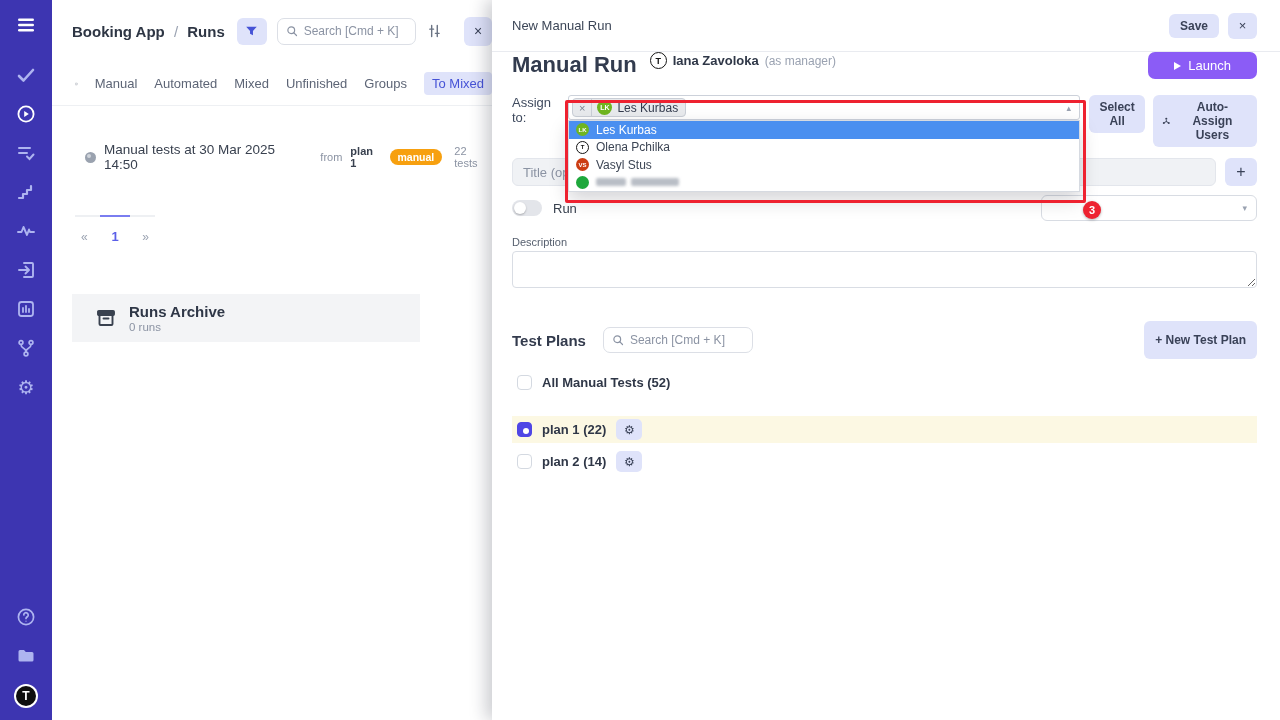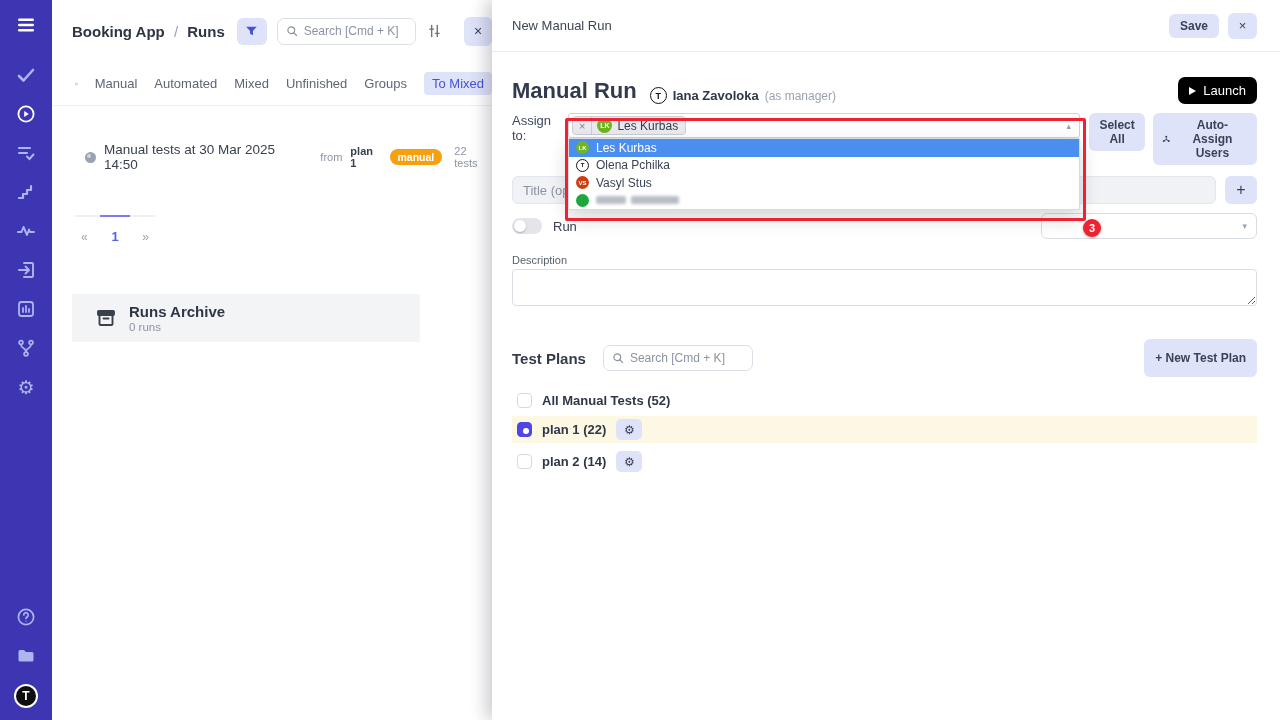--- a/index.html
+++ b/index.html
@@ -72,29 +72,29 @@
   
   .modal { position:absolute; left:492px; top:0; width:788px; height:720px; background:#fff;
     box-shadow:-6px 0 16px rgba(20,24,40,.22); z-index:5; }
   .m-header { height:52px; border-bottom:1px solid #e9ebf0; display:flex; align-items:center; padding:0 23px 0 20px; }
   .m-title { font-size:13px; color:#3c4657; }
   .m-header .grow { flex:1; }
   .save-btn { padding:5px 11px; font-weight:bold; }
   .m-close { width:29px; height:26px; margin-left:9px; font-size:13px; }
   .m-body { padding:0 23px 0 20px; }
 
-  .title-row { display:flex; align-items:flex-end; margin-top:18px; height:34px; }
+  .title-row { display:flex; align-items:flex-start; margin-top:0; height:34px; }
   .h1 { font-size:22px; font-weight:bold; color:#323b4e; }
   .owner { display:flex; align-items:center; gap:6px; margin-left:13px; }
   .avatar-logo { width:17px; height:17px; border-radius:50%; background:#fff; border:1.5px solid #141414;
     color:#141414; font-size:9px; font-weight:bold; display:flex; align-items:center; justify-content:center; flex:none; }
   .owner-name { font-size:13px; font-weight:bold; color:#2f3747; }
   .owner-role { font-size:12px; color:#9aa2b1; }
-  .launch-btn { margin-left:auto; background:#000000; color:#fff; border:none; border-radius:7px;
-    height:27px; padding:0 11px; font-family:inherit; font-size:13px; display:flex; align-items:center;
+  .launch-btn { margin-left:auto; background:#8b5cf6; color:#fff; border:none; border-radius:7px;
+    height:27px; padding:0 26px; font-family:inherit; font-size:13px; display:flex; align-items:center;
     gap:7px; cursor:pointer; }
   .tri { width:0; height:0; border-left:7px solid #fff; border-top:4.5px solid transparent;
     border-bottom:4.5px solid transparent; }
 
   .form-area { position:relative; }
   .assign-row { display:flex; align-items:flex-start; margin-top:9px; }
   .assign-label { width:56px; flex:none; font-size:13px; color:#3f4a5e; }
   .select-wrap { width:512px; flex:none; position:relative; }
   .select-box { height:25px; border:1px solid #ccd1da; border-radius:3px; background:#fff;
     display:flex; align-items:center; padding:0 8px 0 3px; cursor:pointer; }
@@ -153,21 +153,21 @@
     background:#ee2230; color:#fff; font-size:11px; font-weight:bold; display:flex; align-items:center;
     justify-content:center; z-index:31; box-shadow:0 1px 3px rgba(0,0,0,.3); }
 
   .tp-head { display:flex; align-items:center; margin-top:33px; }
   .h2 { font-size:15px; font-weight:bold; color:#333b4d; }
   .tp-search { width:150px; height:26px; margin-left:17px; }
   .new-plan-btn { margin-left:auto; padding:12px 11px; font-weight:bold; }
 
   .tp-list { margin-top:13px; }
   .tp-row { display:flex; align-items:center; gap:10px; height:20px; padding-left:5px; }
-  .tp-row.hl { background:#fcf8e3; height:27px; margin-top:6px; }
+  .tp-row.hl { background:#fcf8e3; height:27px; margin-top:24px; }
   .tp-row.last { margin-top:5px; height:27px; }
   .cb { width:15px; height:15px; border:1.5px solid #d4d9e1; border-radius:4px; background:#fff;
     cursor:pointer; flex:none; position:relative; }
   .cb.on { background:#4f46e5; border-color:#4f46e5; }
   .cb.on::after { content:""; position:absolute; left:4.5px; top:4.5px; width:6px; height:6px;
     border-radius:50%; background:#fff; }
   .tp-label { font-size:13px; font-weight:bold; color:#2f3747; }
   .gear-btn { width:26px; height:21px; font-size:12px; border-radius:5px; }
 </style>
 </head>

